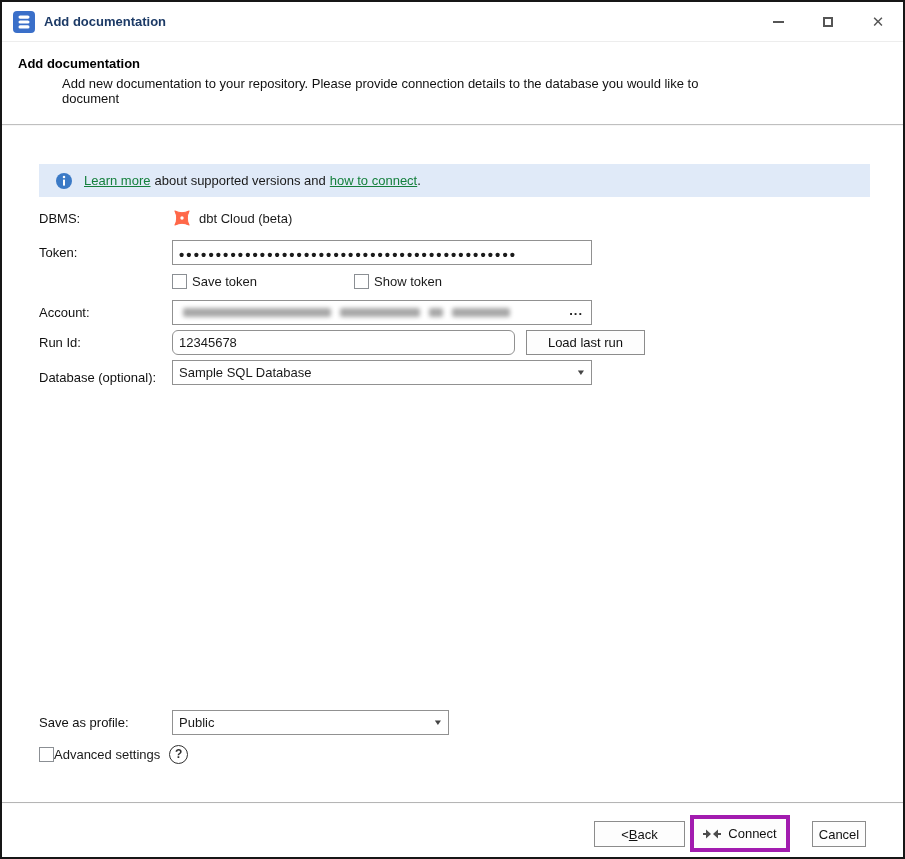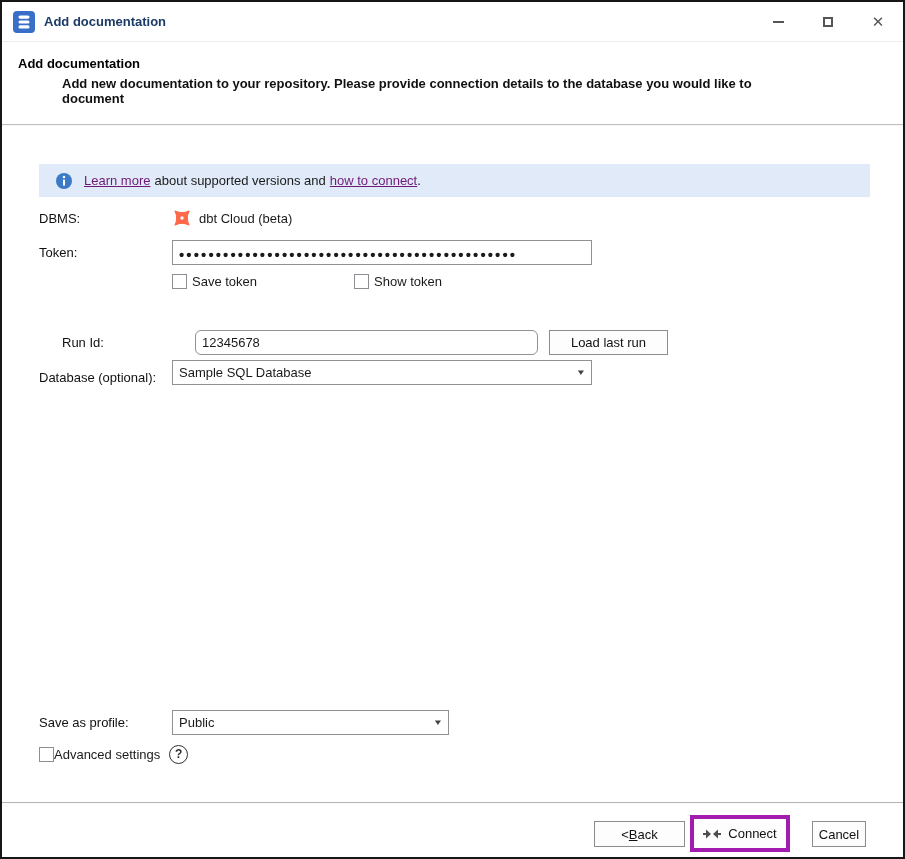--- a/index.html
+++ b/index.html
@@ -21,32 +21,32 @@
   .titlebar-title{ font-weight:bold; color:#1c3a66; font-size:13px; }
   .win-controls{ margin-left:auto; display:flex; height:100%; }
   .win-btn{ width:50px; height:100%; display:flex; align-items:center; justify-content:center; color:#555; }
   .glyph-min{ width:11px; height:0; border-bottom:2px solid #555; display:block; }
   .glyph-max{ width:10px; height:10px; border:2px solid #555; display:block; }
   .glyph-close{ font-size:15px; color:#555; line-height:1; }
 
   
   .header{ position:absolute; top:41px; left:0; right:0; padding:13px 0 0 16px; background:#fff; }
   .header-title{ font-weight:bold; font-size:13px; color:#000; }
-  .header-desc{ margin:5px 0 0 44px; max-width:692px; line-height:15px; color:#111;font-weight:bold; }
+  .header-desc{ margin:5px 0 0 44px; max-width:692px; line-height:15px; color:#111; }
 
   .divider-1{ position:absolute; top:122px; left:0; right:0; height:1px; background:#bfbfbf; }
   .divider-1::after{ content:""; position:absolute; top:1px; left:0; right:0; height:1px; background:#f6f6f6; }
 
   
   .infobar{
     position:absolute; top:162px; left:37px; width:831px; height:33px;
     background:#e0eaf8; display:flex; align-items:center; padding-left:17px;
   }
   .info-icon{ width:16px; height:16px; margin-right:12px; flex:0 0 auto; }
-  .infobar a, .link{ color:#701a75; text-decoration:underline; cursor:pointer; }
+  .infobar a, .link{ color:#15803d; text-decoration:underline; cursor:pointer; }
   .infobar .mid{ margin:0 4px; color:#1a1a1a; }
 
   
   .row{ position:absolute; left:37px; display:flex; align-items:center; }
   .row-label{ width:133px; flex:0 0 auto; color:#111; }
 
   .field{
     width:420px; height:25px; border:1px solid #919191; background:#fff;
     display:flex; align-items:center; padding:0 6px; overflow:hidden;
   }
@@ -64,21 +64,21 @@
   .checkbox{ width:15px; height:15px; border:1px solid #8b8f94; background:#fff; flex:0 0 auto; }
   .check-label{ margin-left:5px; }
 
   .row-account{ top:298px; }
   .account-field{ padding-right:8px; }
   .blur-blob{ height:9px; background:#a8a8a8; border-radius:2px; filter:blur(2.2px); flex:0 0 auto; }
   .b1{ width:148px; margin-left:4px; } .b2{ width:80px; margin-left:9px; }
   .b3{ width:14px; margin-left:9px; } .b4{ width:58px; margin-left:9px; }
   .ellipsis-btn{ margin-left:auto; color:#222; font-weight:bold; letter-spacing:1px; line-height:1; padding-bottom:5px; cursor:pointer; }
 
-  .row-run{ top:328px;margin-left:23px; }
+  .row-run{ top:328px; }
   .run-input{ width:343px;border-radius:6px; }
   .btn{
     height:25px; background:#fdfdfd; border:1px solid #8c8c8c; color:#111;
     display:flex; align-items:center; justify-content:center; font-size:13px; cursor:pointer;
   }
   .load-btn{ width:119px; margin-left:11px; }
 
   .row-database{ top:358px;align-items:flex-end; }
   .combo{ justify-content:flex-start; position:relative; cursor:pointer; }
   .combo-arrow{ margin-left:auto; font-size:8px; color:#444; transform:scaleX(1.3); }
@@ -173,20 +173,30 @@
     <div class="check-group first">
       <span class="checkbox"></span>
       <span class="check-label">Save token</span>
     </div>
     <div class="check-group">
       <span class="checkbox"></span>
       <span class="check-label">Show token</span>
     </div>
   </div>
 
+  <div class="row row-account">
+    <div class="row-label">Account:</div>
+    <div class="field account-field">
+      <span class="blur-blob b1"></span>
+      <span class="blur-blob b2"></span>
+      <span class="blur-blob b3"></span>
+      <span class="blur-blob b4"></span>
+      <span class="ellipsis-btn">...</span>
+    </div>
+  </div>
 
   <div class="row row-run">
     <div class="row-label">Run Id:</div>
     <div class="field run-input">12345678</div>
     <div class="btn load-btn">Load last run</div>
   </div>
 
   <div class="row row-database">
     <div class="row-label">Database (optional):</div>
     <div class="field combo">

